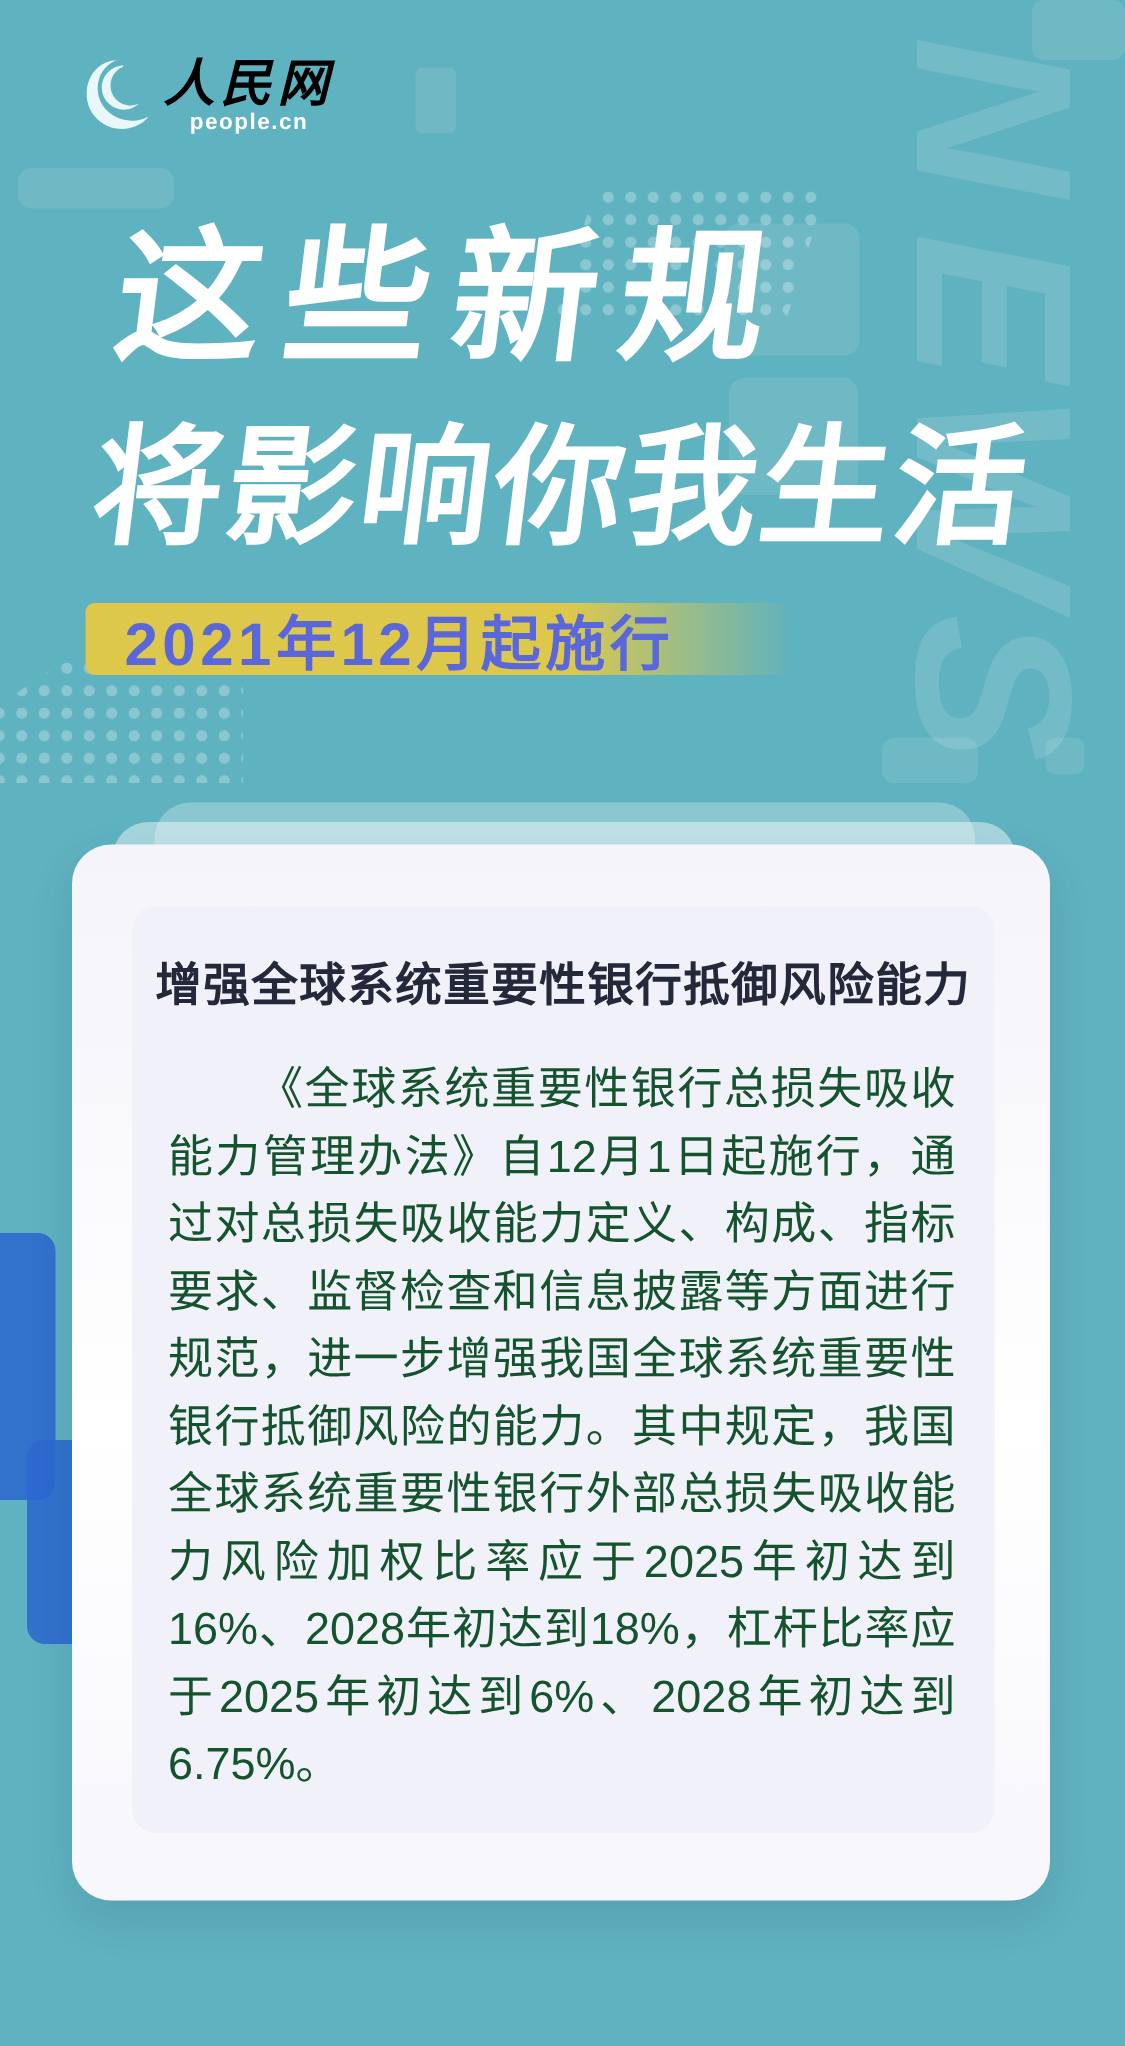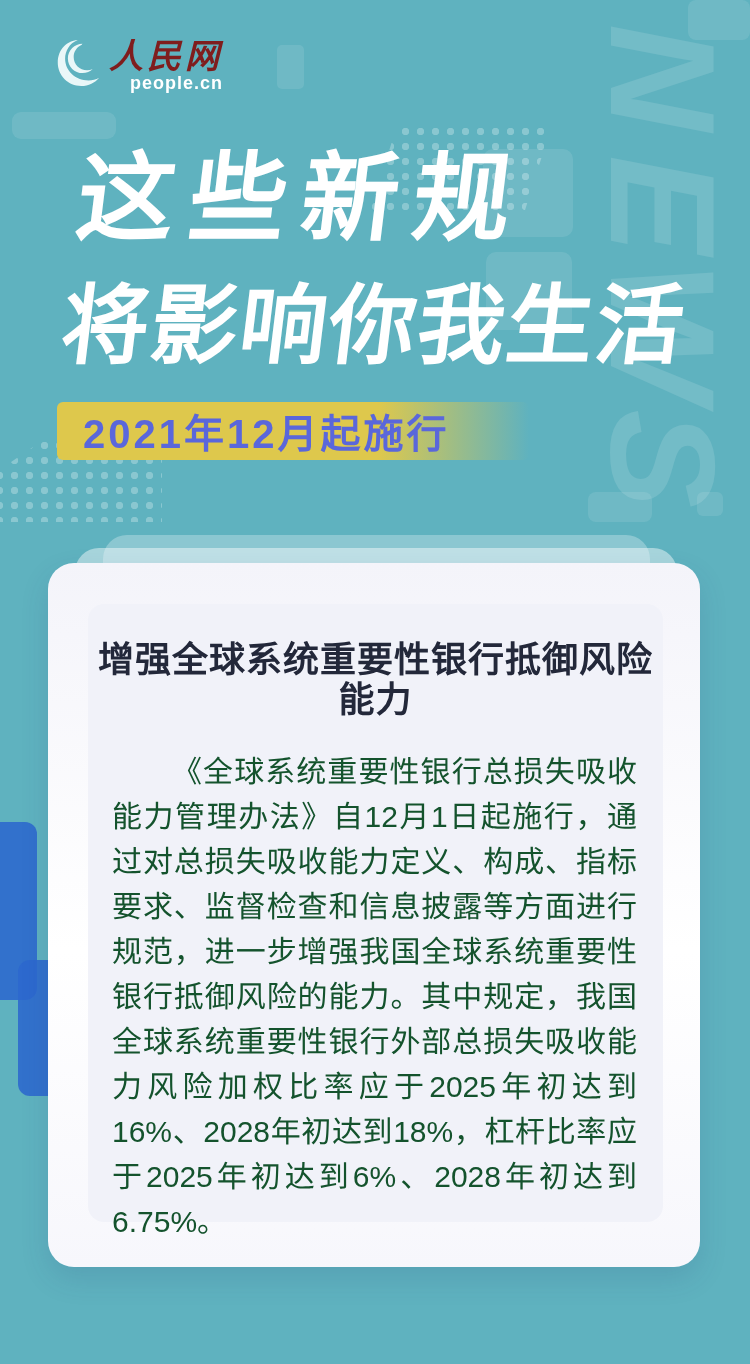--- a/index.html
+++ b/index.html
@@ -44,40 +44,40 @@
   }
   
   .bluerect{position:absolute;background:rgba(44,104,206,0.88);border-radius:12px;z-index:1;}
   .bluerect.a{left:-30px;top:822px;width:67px;height:178px;}
   .bluerect.b{left:18px;top:960px;width:44px;height:136px;}
   
   .logo{position:absolute;left:55px;top:38px;display:flex;align-items:flex-start;z-index:3;}
   .logo .crescent{width:46px;height:50px;margin-right:8px;}
   .logo .names{display:flex;flex-direction:column;}
   .logo .cn{
-    color:#7f1d1d;font-size:34px;font-weight:bold;font-style:italic;
+    color:#000000;font-size:34px;font-weight:bold;font-style:italic;
     letter-spacing:4px;line-height:1.1;font-family:"Liberation Serif","DejaVu Serif",serif;
   }
   .logo .en{
-    color:#fff;font-size:18px;font-weight:bold;letter-spacing:1px;
-    margin-top:-2px;text-align:right;
+    color:#fff;font-size:15px;font-weight:bold;letter-spacing:1px;
+    margin-top:-2px;text-align:center;
   }
   
   .title{position:absolute;left:57px;top:150px;z-index:2;transform:skewX(-7deg);transform-origin:left bottom;}
   .title .l1{
     color:#fff;font-size:97px;font-weight:900;letter-spacing:15px;
     line-height:1.0;white-space:nowrap;
   }
   .title .l2{
     color:#fff;font-size:87px;font-weight:900;letter-spacing:2px;
     line-height:1.0;margin-top:35px;white-space:nowrap;
   }
   
   .banner{
-    position:absolute;left:57px;top:402px;width:472px;height:58px;
+    position:absolute;left:57px;top:402px;width:472px;height:48px;
     background:linear-gradient(90deg,#DEC84C 0%,#DEC84C 68%,rgba(222,200,76,0) 100%);
     border-radius:6px;z-index:2;
     display:flex;align-items:center;
   }
   .banner span{
     color:#5A67DB;font-size:40px;font-weight:bold;letter-spacing:3px;
     padding-left:26px;white-space:nowrap;
   }
   
   .stack{position:absolute;border-radius:24px;z-index:1;}
@@ -90,21 +90,21 @@
     border-radius:26px;z-index:2;
     box-shadow:0 12px 28px rgba(40,70,120,0.15);
   }
   .panel{
     position:absolute;left:40px;top:41px;right:37px;bottom:45px;
     background:#F1F2F9;border-radius:16px;
   }
   .panel h2{
     margin:36px 6px 0 6px;
     text-align:center;
-    font-size:36px;line-height:1.1;
+    font-size:31px;line-height:1.1;
     color:#23283A;font-weight:900;letter-spacing:1px;
   }
   .panel p{
     margin:30px 26px 0 24px;
     font-size:30px;line-height:45px;
     color:#14532d;
     text-indent:2em;
     text-align:justify;
   }
 </style>

